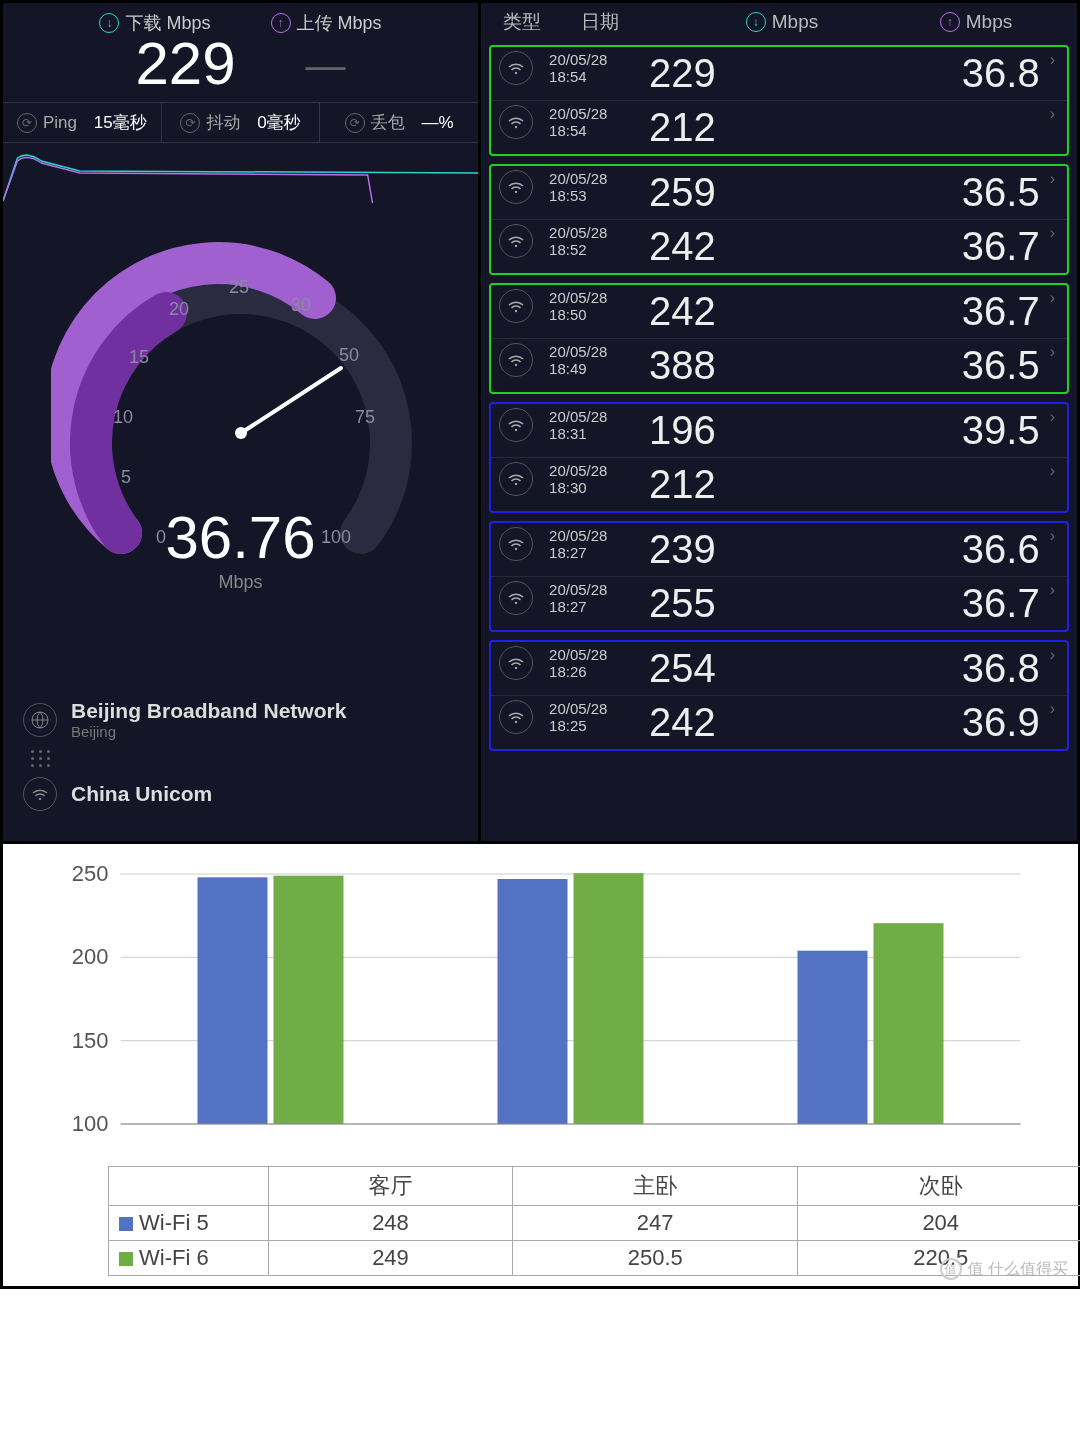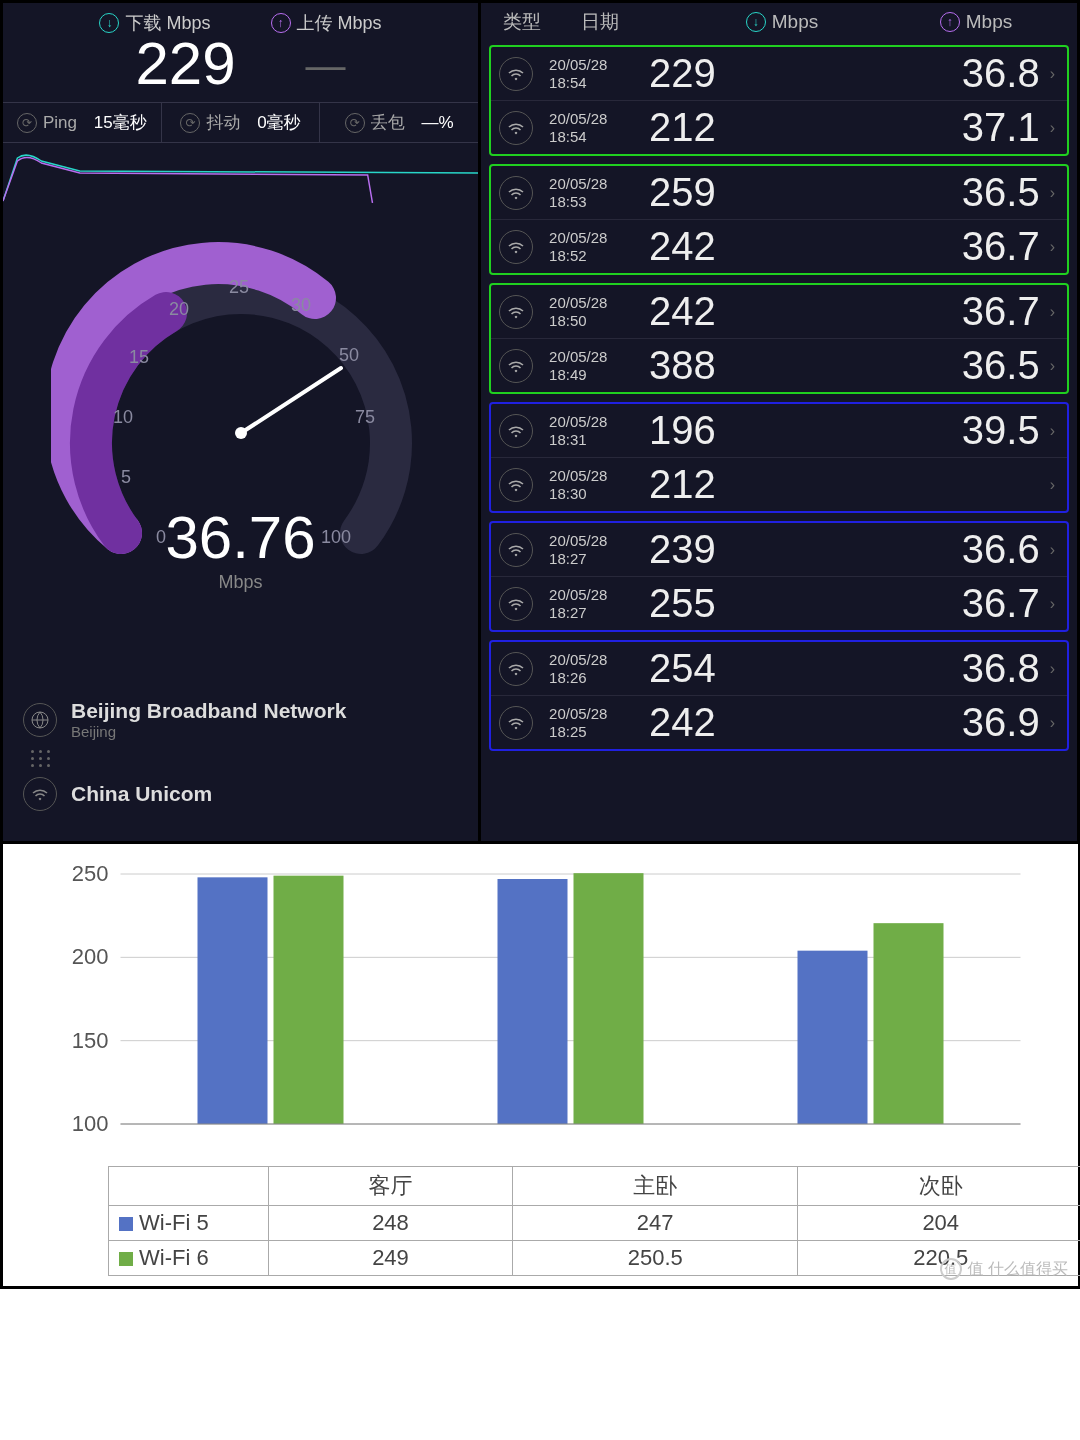--- a/index.html
+++ b/index.html
@@ -38,21 +38,21 @@
 
   
   .rp-header { display: flex; align-items: center; padding: 6px 18px 10px 22px; gap: 28px; font-size: 19px; color: #bbb; }
   .rp-header .col-type{width:50px;}
   .rp-header .col-date{width:90px;}
   .rp-header .col-dl,.rp-header .col-ul{flex:1; display:flex; align-items:center; gap:6px; justify-content:center;}
   .rp-list { padding: 0 8px; }
   .rp-group { border: 2.5px solid; border-radius: 4px; margin-bottom: 8px; }
   .rp-group.green { border-color: #20d020; }
   .rp-group.blue { border-color: #2020e0; }
-  .rp-row { display: flex; align-items: center; padding: 4px 12px 4px 8px; position: relative; }
+  .rp-row { display: flex; padding: 4px 12px 4px 8px; position: relative; }
   .rp-row + .rp-row { border-top: 1px solid rgba(100,100,120,0.25); }
   .rp-wifi { width: 34px; height: 34px; border: 1.5px solid #555; border-radius: 50%; display: flex; align-items: center; justify-content: center; margin-right: 16px; }
   .rp-date { width: 100px; font-size: 15px; color: #ccc; line-height: 1.15; }
   .rp-dl { flex: 1; font-size: 40px; font-weight: 200; text-align: left; color: #eee; }
   .rp-ul { flex: 1; font-size: 40px; font-weight: 200; text-align: right; color: #eee; }
   .rp-chev { color: #666; font-size: 16px; margin-left: 10px; }
 
   
   .chart-wrap { padding: 20px 30px 10px 30px; }
   .chart-svg { width: 100%; height: 300px; }
@@ -191,21 +191,20 @@
               <div class="rp-chev">›</div>
             </div>
             <div class="rp-row">
               <div class="rp-wifi">
                 <svg width="20" height="20" viewBox="0 0 20 20">
                   <path d="M3,9 a10,10 0 0 1 14,0 M5.5,12 a6,6 0 0 1 9,0 M10,15.5 a0.5,0.5 0 1 1 0.01,0" stroke="#aaa" fill="none" stroke-width="1.5"></path>
                 </svg>
               </div>
               <div class="rp-date">20/05/28<br>18:54</div>
               <div class="rp-dl">212</div>
-              <div class="rp-ul">37.1</div>
               <div class="rp-chev">›</div>
             </div>
           </div>
           <div class="rp-group green">
             <div class="rp-row">
               <div class="rp-wifi">
                 <svg width="20" height="20" viewBox="0 0 20 20">
                   <path d="M3,9 a10,10 0 0 1 14,0 M5.5,12 a6,6 0 0 1 9,0 M10,15.5 a0.5,0.5 0 1 1 0.01,0" stroke="#aaa" fill="none" stroke-width="1.5"></path>
                 </svg>
               </div>

